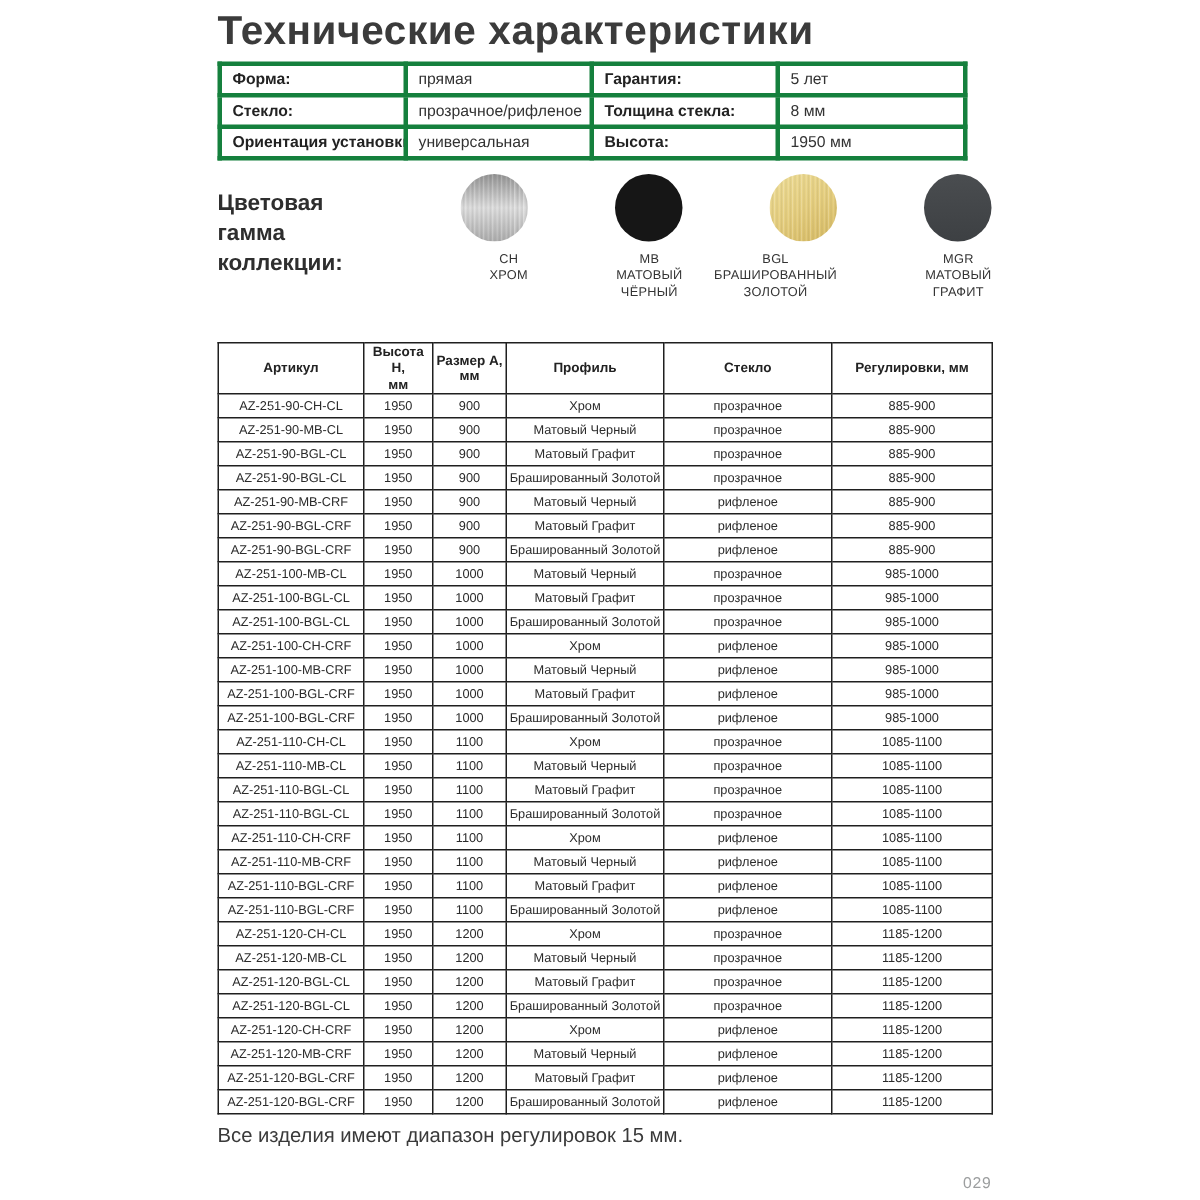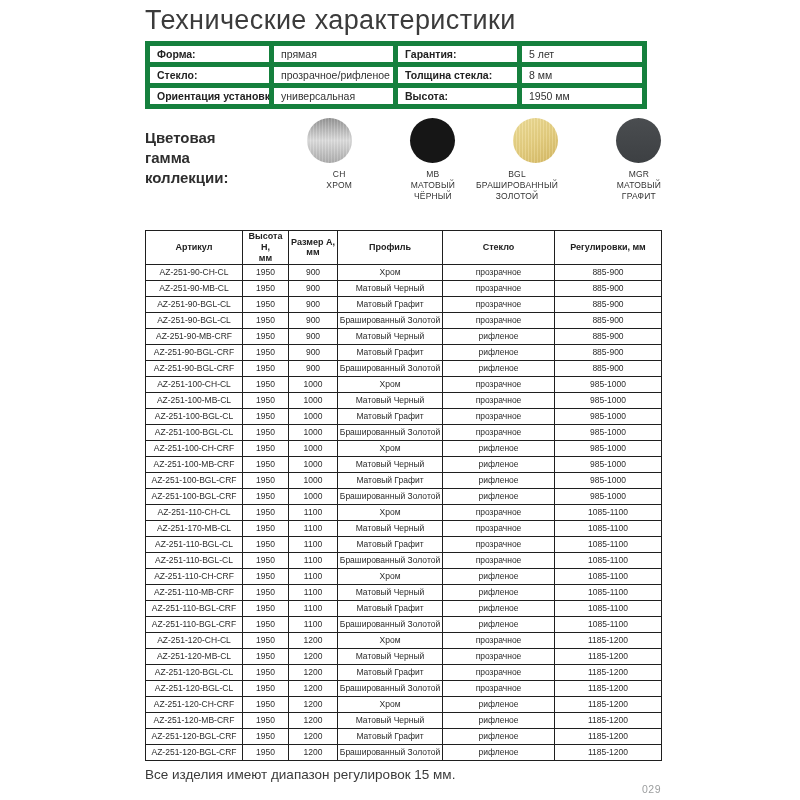--- a/index.html
+++ b/index.html
@@ -1,24 +1,24 @@
 <!DOCTYPE html>
 <html><head>
 <meta charset="utf-8">
 <style>
   * { margin:0; padding:0; box-sizing:border-box; }
   html,body { width:800px; height:800px; background:#ffffff; overflow:hidden;
     font-family:"Liberation Sans", sans-serif; color:#2d2d2d; }
   .page { position:relative; width:800px; height:800px; }
   .content { position:absolute; left:145px; top:0; width:516px; }
 
-  .title { margin-top:5px; font-size:27px; font-weight:400; color:#3b3b3b; letter-spacing:0.4px; }
+  .title { margin-top:5px; font-size:27px; font-weight:700; color:#3b3b3b; letter-spacing:0.4px; }
 
   table.specs { border-collapse:collapse; table-layout:fixed; width:497px; margin-top:5px; }
-  table.specs th, table.specs td { border:5px solid #15803d; height:21px; font-size:10.5px;
+  table.specs th, table.specs td { border:3px solid #15803d; height:21px; font-size:10.5px;
     padding:0 2px 0 7px; text-align:left; vertical-align:middle; white-space:nowrap; overflow:hidden; }
   table.specs th { font-weight:700; color:#222; }
   table.specs td { font-weight:400; color:#333; }
 
   .color-section { display:flex; align-items:flex-start; margin-top:9px;gap:20px; }
   .color-heading { width:126px; padding-top:10px; font-size:15px; font-weight:700;
     color:#2e2e2e; line-height:20px; }
   .swatches { display:flex; }
   .swatch { width:103px; display:flex; flex-direction:column; align-items:flex-end; }
   .swatch-circle { width:45px; height:45px; border-radius:50%; }
@@ -172,28 +172,20 @@
           </tr>
           <tr>
             <td>AZ-251-90-BGL-CRF</td>
             <td>1950</td>
             <td>900</td>
             <td>Брашированный Золотой</td>
             <td>рифленое</td>
             <td>885-900</td>
           </tr>
           <tr>
-            <td>AZ-251-100-CH-CL</td>
-            <td>1950</td>
-            <td>1000</td>
-            <td>Хром</td>
-            <td>прозрачное</td>
-            <td>985-1000</td>
-          </tr>
-          <tr>
             <td>AZ-251-100-MB-CL</td>
             <td>1950</td>
             <td>1000</td>
             <td>Матовый Черный</td>
             <td>прозрачное</td>
             <td>985-1000</td>
           </tr>
           <tr>
             <td>AZ-251-100-BGL-CL</td>
             <td>1950</td>
@@ -244,21 +236,21 @@
           </tr>
           <tr>
             <td>AZ-251-110-CH-CL</td>
             <td>1950</td>
             <td>1100</td>
             <td>Хром</td>
             <td>прозрачное</td>
             <td>1085-1100</td>
           </tr>
           <tr>
-            <td>AZ-251-170-MB-CL</td>
+            <td>AZ-251-110-MB-CL</td>
             <td>1950</td>
             <td>1100</td>
             <td>Матовый Черный</td>
             <td>прозрачное</td>
             <td>1085-1100</td>
           </tr>
           <tr>
             <td>AZ-251-110-BGL-CL</td>
             <td>1950</td>
             <td>1100</td>

